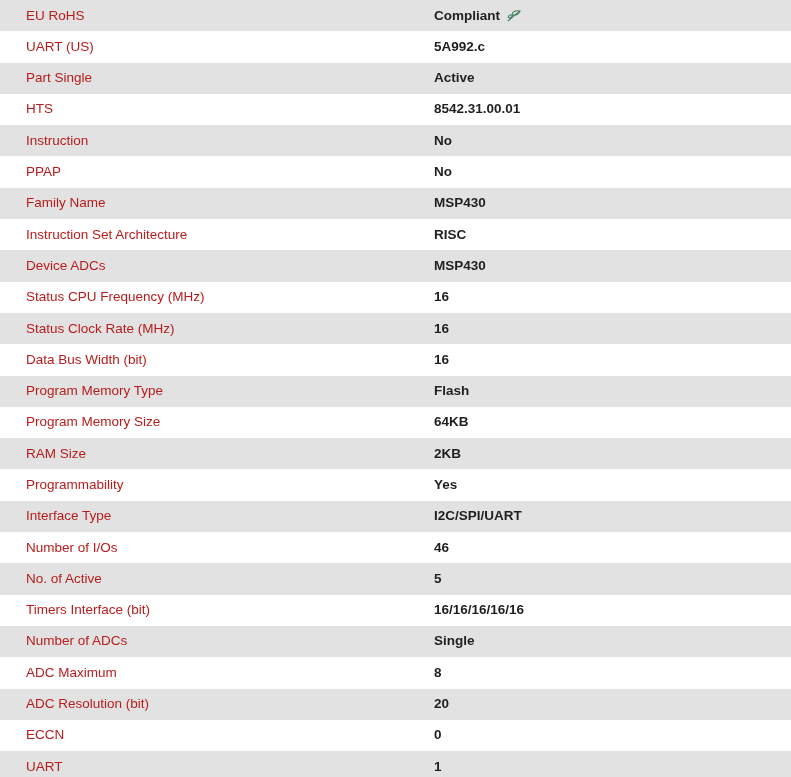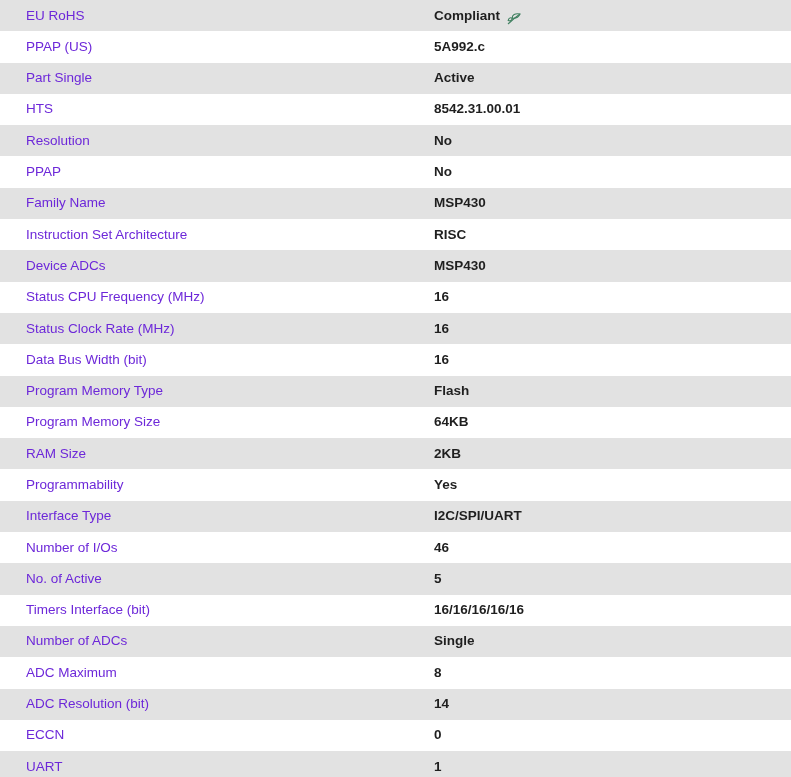--- a/index.html
+++ b/index.html
@@ -31,31 +31,31 @@
   .spec-table td {
     padding: 0 0 0 26px;
     font-size: 13.5px;
     line-height: 1.2;
     vertical-align: middle;
     border: none;
   }
   .spec-table td.label {
     width: 386px;
     font-weight: normal;
-    color: #6d28d9;
+    color: #b91c1c;
   }
   .spec-table td.value {
     width: 405px;
     padding-left: 22px;
     font-weight: bold;
     color: #1f1f1f;
   }
   .value-wrap {
     display: inline-flex;
-    align-items: flex-end;
+    align-items: flex-start;
     gap: 7px;
   }
   .leaf-icon {
     display: inline-block;
     width: 15px;
     height: 13px;
     position: relative;
     top: 1px;
   }
 </style>
@@ -69,39 +69,39 @@
         <td class="value"><span class="value-wrap">
             <span>Compliant</span>
             <span class="leaf-icon"><svg width="15" height="13" viewBox="0 0 15 13">
                 <path d="M1 12 C4 9 6 7 13 2" stroke="#3f7f5f" stroke-width="1.1" fill="none"></path>
                 <path d="M13 2 C8 1 5 3 5.2 6.2 C8 6.6 11.5 5.4 13 2 Z" fill="none" stroke="#3f7f5f" stroke-width="1.1"></path>
                 <path d="M5.2 6.2 C3.2 5.2 1.6 6.2 1.2 8.6 C3.3 9.4 4.9 8.6 5.2 6.2 Z" fill="none" stroke="#3f7f5f" stroke-width="1.1"></path>
               </svg></span>
           </span></td>
       </tr>
       <tr class="plain">
-        <td class="label">PPAP (US)</td>
+        <td class="label">UART (US)</td>
         <td class="value"><span class="value-wrap">
             <span>5A992.c</span>
           </span></td>
       </tr>
       <tr class="alt">
         <td class="label">Part Single</td>
         <td class="value"><span class="value-wrap">
             <span>Active</span>
           </span></td>
       </tr>
       <tr class="plain">
         <td class="label">HTS</td>
         <td class="value"><span class="value-wrap">
             <span>8542.31.00.01</span>
           </span></td>
       </tr>
       <tr class="alt">
-        <td class="label">Resolution</td>
+        <td class="label">Instruction</td>
         <td class="value"><span class="value-wrap">
             <span>No</span>
           </span></td>
       </tr>
       <tr class="plain">
         <td class="label">PPAP</td>
         <td class="value"><span class="value-wrap">
             <span>No</span>
           </span></td>
       </tr>
@@ -197,21 +197,21 @@
       </tr>
       <tr class="plain">
         <td class="label">ADC Maximum</td>
         <td class="value"><span class="value-wrap">
             <span>8</span>
           </span></td>
       </tr>
       <tr class="alt">
         <td class="label">ADC Resolution (bit)</td>
         <td class="value"><span class="value-wrap">
-            <span>14</span>
+            <span>20</span>
           </span></td>
       </tr>
       <tr class="plain">
         <td class="label">ECCN</td>
         <td class="value"><span class="value-wrap">
             <span>0</span>
           </span></td>
       </tr>
       <tr class="alt">
         <td class="label">UART</td>

